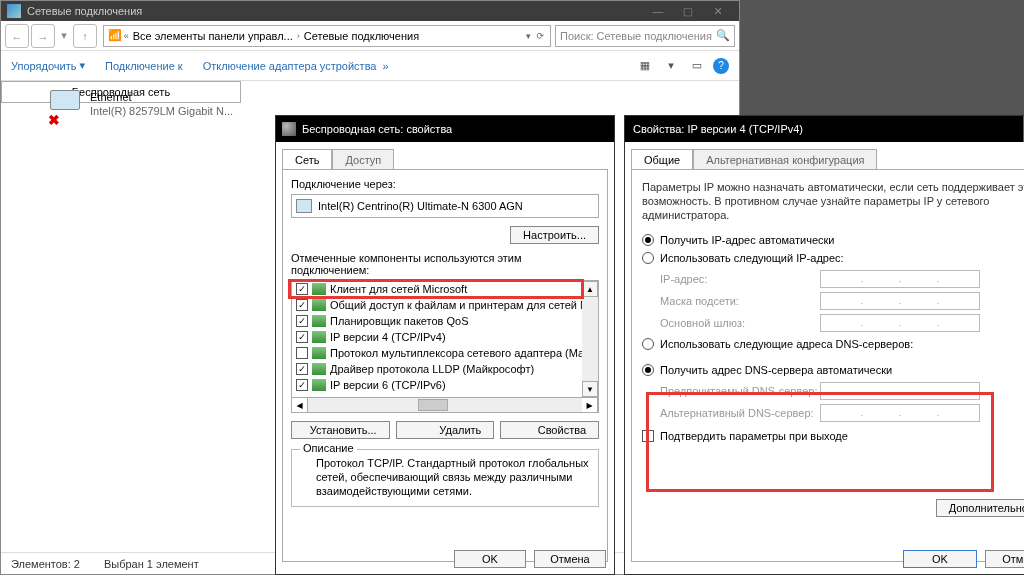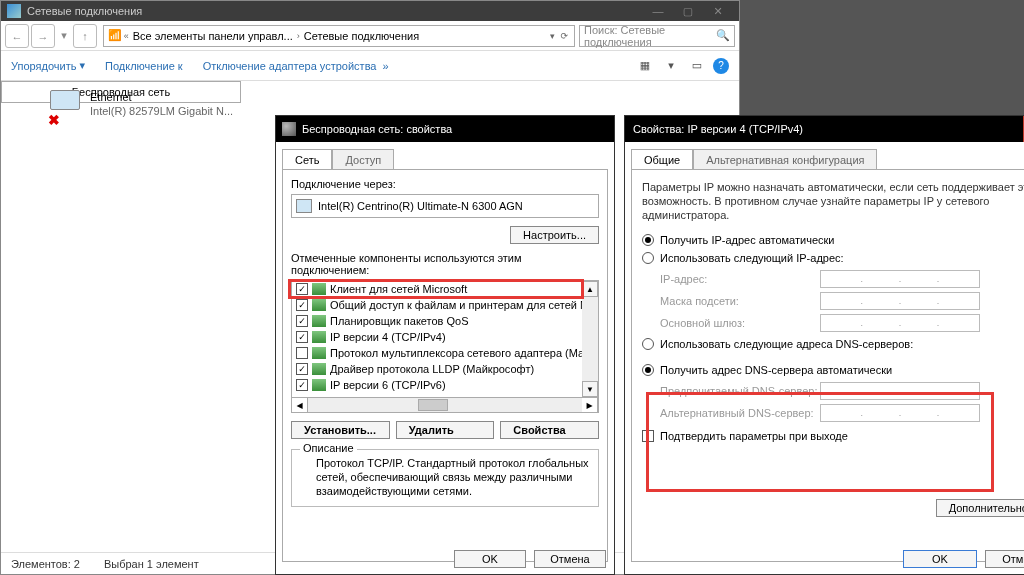--- a/index.html
+++ b/index.html
@@ -10,21 +10,21 @@
 .exp-titlebar { height: 20px; background: #3c3c3c; color: #ccc; display: flex; align-items: center; padding: 0 6px; }
 .exp-titlebar .sys-icon { width: 14px; height: 14px; margin-right: 6px; background: linear-gradient(135deg,#3a8fd6,#9cc); }
 .exp-controls { margin-left: auto; display: flex; }
 .exp-controls span { width: 30px; height: 20px; display: flex; justify-content: center; align-items: center; color: #888; }
 
 .exp-nav { height: 30px; display: flex; align-items: center; padding: 2px 4px; border-bottom: 1px solid #ddd; }
 .nav-arrow { width: 24px; height: 24px; border: 1px solid #bbb; border-radius: 3px; display: flex; justify-content: center; align-items: center; margin-right: 2px; color: #888; }
 .addr-bar { flex: 1; height: 22px; border: 1px solid #aaa; display: flex; align-items: center; padding: 0 4px; margin: 0 4px; }
 .addr-bar .seg { margin: 0 2px; color: #000; }
 .addr-bar .chev { color: #666; font-size: 9px; margin: 0 2px; }
-.search-box { width: 156px; height: 22px; border: 1px solid #aaa; display: flex; align-items: center; padding: 0 4px; color: #888; }
+.search-box { width: 180px; height: 22px; border: 1px solid #aaa; display: flex; align-items: center; padding: 0 4px; color: #888; }
 
 .exp-menu { height: 30px; display: flex; align-items: center; padding: 0 10px; gap: 20px; border-bottom: 1px solid #ddd; }
 .exp-menu .item { color: #2b6fb3; }
 .exp-menu .dd { color: #2b6fb3; display: flex; align-items: center; }
 .exp-right-icons { margin-left: auto; display: flex; gap: 6px; align-items: center; }
 .exp-right-icons span { width: 20px; height: 20px; display: flex; align-items: center; justify-content: center; color: #555; }
 .help-icon { color: #fff !important; background: #1e88e5; border-radius: 50%; width: 16px !important; height: 16px !important; font-size: 10px; }
 
 .exp-body { position: relative; height: 460px; }
 .connection { position: absolute; display: flex; width: 230px; padding: 4px; }
@@ -57,21 +57,21 @@
 .comp-list .cb { width: 12px; height: 12px; border: 1px solid #555; margin-right: 4px; display: flex; align-items: center; justify-content: center; font-size: 9px; }
 .comp-list .cb.checked::after { content: "✓"; }
 .comp-list .cicon2 { width: 14px; height: 12px; background: linear-gradient(#7fc67f,#3a8f3a); margin-right: 4px; }
 .comp-scroll { position: absolute; right: 0; top: 0; width: 16px; height: 100%; background: #eee; display: flex; flex-direction: column; }
 .comp-scroll .sbtn { height: 16px; border: 1px solid #aaa; background: #f5f5f5; display: flex; align-items: center; justify-content: center; font-size: 8px; }
 .hscroll { border: 1px solid #aaa; height: 16px; display: flex; margin-top: -1px; }
 .hscroll .sbtn { width: 16px; border-right: 1px solid #aaa; display: flex; align-items: center; justify-content: center; font-size: 8px; }
 .hscroll .track { flex: 1; background: #eee; position: relative; }
 .hscroll .thumb { position: absolute; left: 40%; width: 30px; top: 1px; bottom: 1px; background: #ccc; border: 1px solid #aaa; }
 .action-row { display: flex; gap: 6px; margin-top: 8px; }
-.action-row .pw-btn { flex: 1; text-align: left; font-weight: bold; }
+.action-row .pw-btn { flex: 1; text-align: right; }
 .fieldset { border: 1px solid #bbb; margin-top: 10px; padding: 6px 8px 8px 24px; position: relative; }
 .fieldset .legend { position: absolute; top: -8px; left: 8px; background: #fff; padding: 0 3px; }
 .bottom-btns { position: absolute; right: 8px; bottom: 6px; display: flex; gap: 8px; }
 .bottom-btns .pw-btn { width: 72px; text-align: center; }
 
 .highlight-red { position: absolute; border: 3px solid #e53935; pointer-events: none; }
 .hl1 { left: 12px; top: 163px; width: 296px; height: 20px; }
 
 
 .ipv4-win { position: absolute; left: 624px; top: 115px; width: 444px; height: 460px; background: #fff; border: 1px solid #333; }

